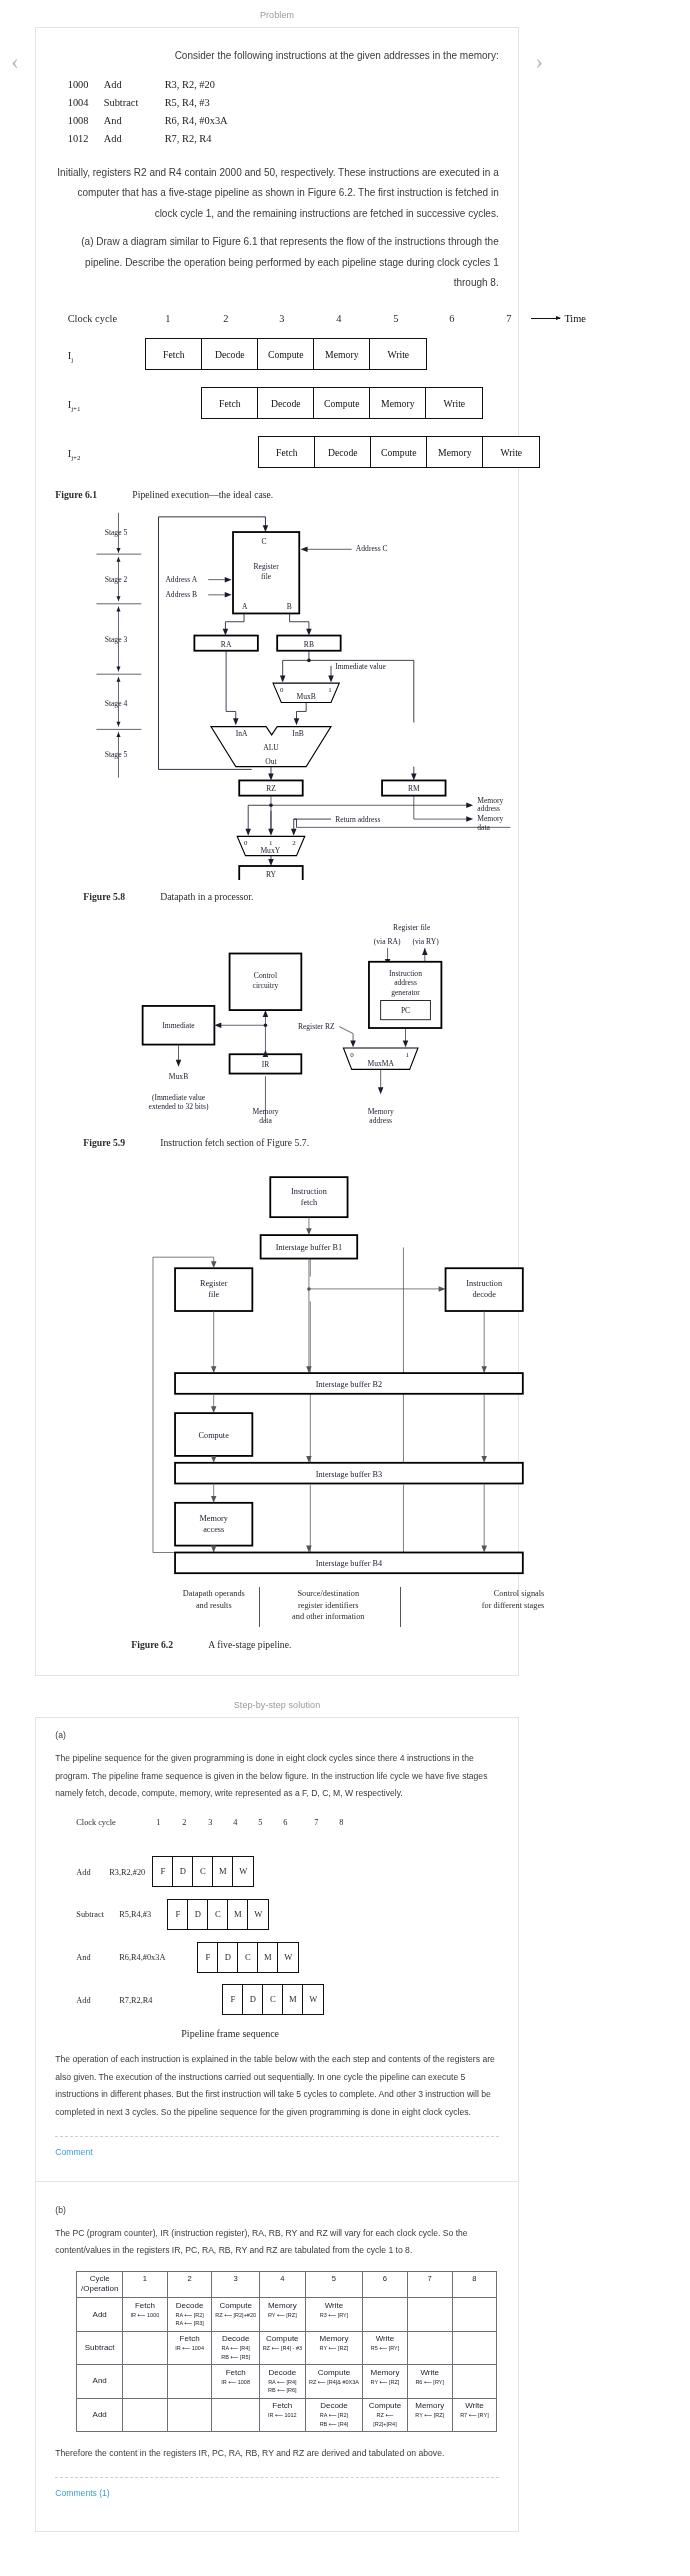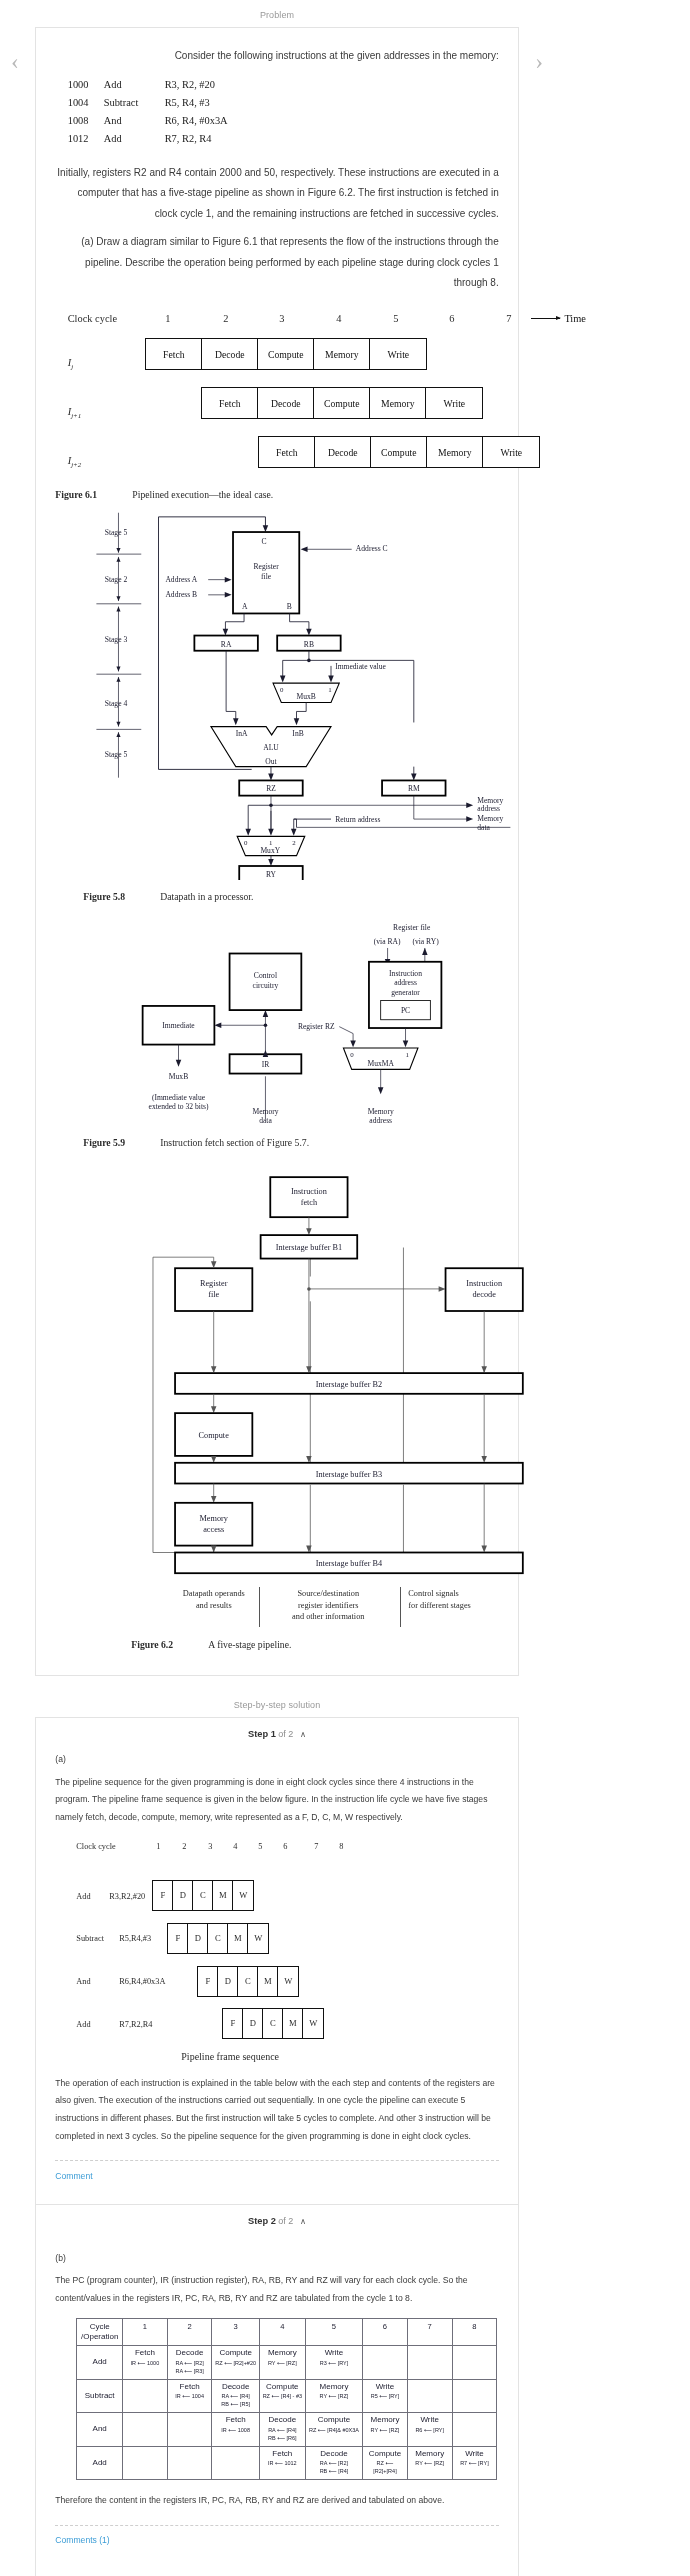--- a/index.html
+++ b/index.html
@@ -75,21 +75,21 @@
   .arrowline:after{
     content:""; position:absolute; right:-0.7px; top:-2.4px;
     border-left:5.5px solid #111; border-top:2.8px solid transparent; border-bottom:2.8px solid transparent;
   }
   .cyclerow { position:relative; height:19.3px; }
   .cyclerow .lbl { position:absolute; left:12.4px; top:1.4px; font-size:10.4px; }
   .cyclerow .num { position:absolute; top:1.4px; font-size:10.4px; }
 
   .pipe-row { position:relative; height:35px; margin-top:7px; }
   .pipe-row .ilabel {
-    position:absolute; left:12.4px; top:19px; font-size:10.4px;font-style:italic;
+    position:absolute; left:12.4px; top:12px; font-size:10.4px;
   }
   .pipe-row .ilabel sub { font-size:7px; }
   .stages { position:absolute; top:0; display:flex; border:1.7px solid #111; background:#fff; }
   .stages .st {
     width:56px; height:30px; display:flex; align-items:center; justify-content:center;
     border-right:1px solid #111; font-size:9.7px; color:#111;
   }
   .stages .st:last-child { border-right:none; }
 
   .figcap { font-family:"Liberation Serif", serif; margin-top:11px; font-size:9.7px; }
@@ -588,42 +588,37 @@
           <span>Datapath operands</span><br>
           <span>and results</span>
         </div>
         <div style="position:absolute;left:204px;top:-1.4px;height:40px;border-left:0.7px solid #555"></div>
         <div style="position:absolute;left:211px;top:0;width:124px;text-align:center;line-height:1.35">
           <span>Source/destination</span><br>
           <span>register identifiers</span><br>
           <span>and other information</span>
         </div>
         <div style="position:absolute;left:345px;top:-1.4px;height:40px;border-left:0.7px solid #555"></div>
-        <div style="position:absolute;left:353px;top:0;width:124px;text-align:left;line-height:1.35">
+        <div style="position:absolute;left:365px;top:0;width:124px;text-align:right;line-height:1.35">
           <span>Control signals</span><br>
           <span>for different stages</span>
         </div>
       </div>
 
       <div class="figcap" style="margin-left:76px; margin-top:7px">
         <span class="capn">Figure 6.2</span><span>A five-stage pipeline.</span>
       </div>
     </div>
 
     <div class="spacer-sm"></div>
   </div>
 
   <div class="section-title" style="padding-top:23.5px">Step-by-step solution</div>
 
   <div class="card" style="padding:0">
-    <div class="step-head">
-      <b>Step 1</b>
-      <span>of 2</span>
-      <span class="caret">∧</span>
-    </div>
 
     <div class="sol-body">
       <div class="sol-label">(a)</div>
       <p class="sol-p">The pipeline sequence for the given programming is done in eight clock cycles since there 4 instructions in the program. The pipeline frame sequence is given in the below figure. In the instruction life cycle we have five stages namely fetch, decode, compute, memory, write represented as a F, D, C, M, W respectively.</p>
 
       <div class="fs-wrap">
         <span class="fs-cyc">Clock cycle</span>
         <span class="fs-num" style="left:101px">1</span>
         <span class="fs-num" style="left:127px">2</span>
         <span class="fs-num" style="left:153px">3</span>
@@ -678,25 +673,20 @@
 
       <p class="sol-p">The operation of each instruction is explained in the table below with the each step and contents of the registers are also given. The execution of the instructions carried out sequentially. In one cycle the pipeline can execute 5 instructions in different phases. But the first instruction will take 5 cycles to complete. And other 3 instruction will be completed in next 3 cycles. So the pipeline sequence for the given programming is done in eight clock cycles.</p>
 
       <div class="divider"></div>
       <div class="comment-link">Comment</div>
       <div style="height:18px"></div>
     </div>
   </div>
 
   <div class="card" style="padding:0; border-top:none">
-    <div class="step-head">
-      <b>Step 2</b>
-      <span>of 2</span>
-      <span class="caret">∧</span>
-    </div>
 
     <div class="sol-body">
       <div class="sol-label" style="margin-top:11px">(b)</div>
       <p class="sol-p">The PC (program counter), IR (instruction register), RA, RB, RY and RZ will vary for each clock cycle. So the content/values in the registers IR, PC, RA, RB, RY and RZ are tabulated from the cycle 1 to 8.</p>
 
       <table class="regtable">
         <thead>
           <tr>
             <th class="opcol hdr-op">
               <span>Cycle</span><br><span>/Operation</span>

